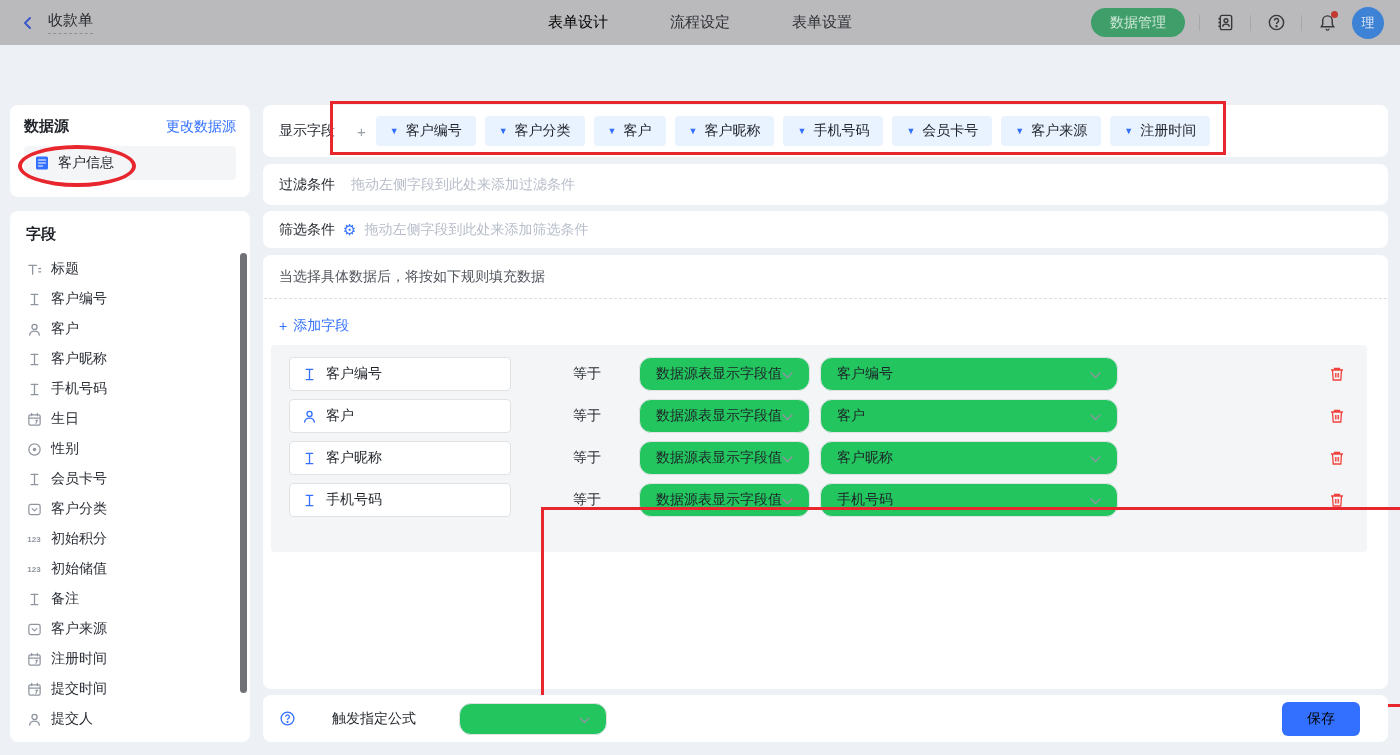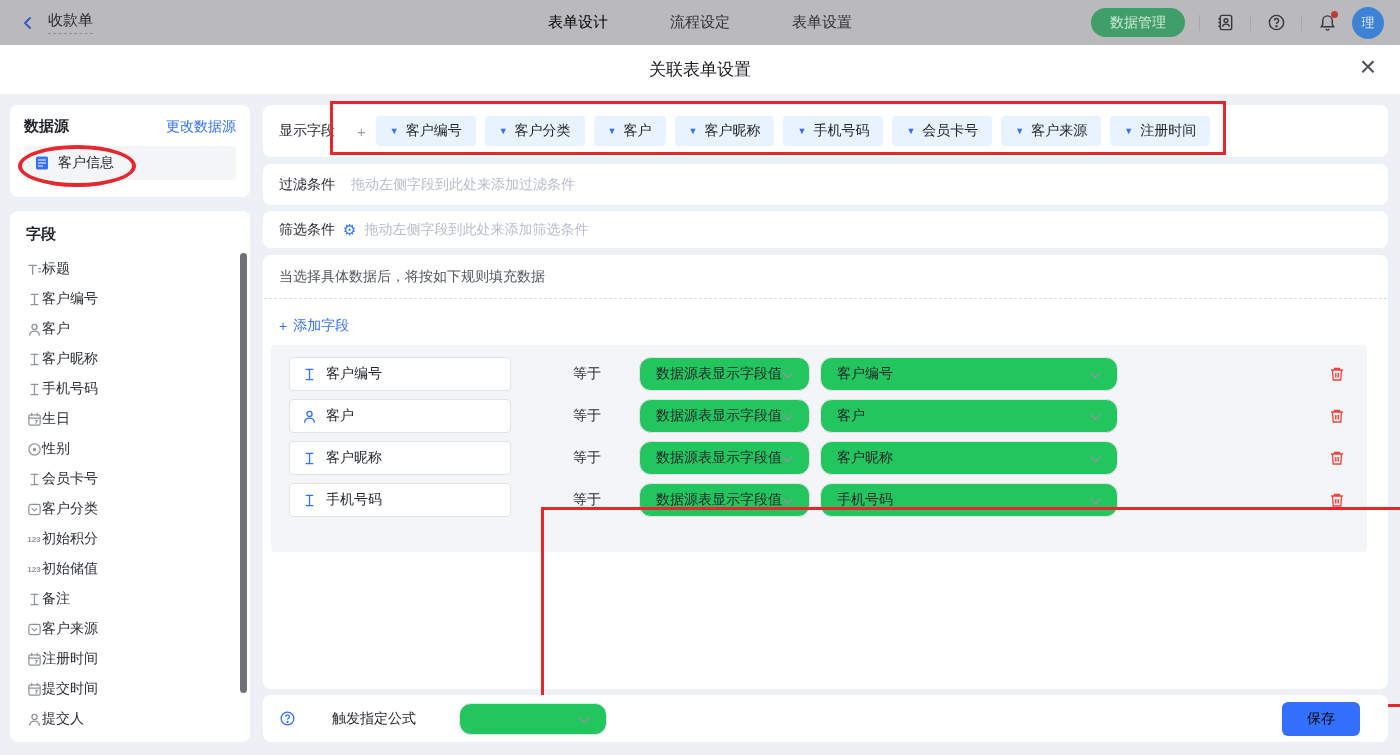--- a/index.html
+++ b/index.html
@@ -39,21 +39,21 @@
 
   
   .sb-card1 { left:10px; top:10px; width:240px; height:92px; padding:12px 14px; }
   .sb-head { display:flex; align-items:center; justify-content:space-between; margin-bottom:10px; }
   .sb-title { font-size:15px; font-weight:bold; color:#1f2329; }
   .link { color:#3370ff; cursor:pointer; }
   .ds-item { height:34px; background:#f4f5f7; border-radius:4px; display:flex; align-items:center;
              gap:8px; padding:0 10px; cursor:pointer; }
   .sb-card2 { left:10px; top:116px; width:240px; height:531px; padding:14px 0 0 16px; }
   .field-list { margin-top:10px; }
-  .field-item { height:30px; display:flex; align-items:center; color:#2b2f36; cursor:grab; }
+  .field-item { height:30px; display:flex; align-items:center; gap:9px; color:#2b2f36; cursor:grab; }
   .f-icon { width:16px; height:16px; display:flex; align-items:center; justify-content:center;
             color:#8f959e; flex:0 0 16px; }
   .f-icon.accent { color:#3370ff; }
   .num-icon { font-size:8px; letter-spacing:0; color:inherit; font-weight:bold; }
   .sb-scrollbar { position:absolute; right:3px; top:42px; width:7px; height:440px; border-radius:4px;
                   background:#6f7176; cursor:pointer; }
 
   
   .main-cardA { left:263px; top:10px; width:1125px; height:52px; display:flex; align-items:center; padding:0 16px; }
   .row-label { color:#1f2329; flex:0 0 auto; }
@@ -140,24 +140,20 @@
         <svg width="19" height="19" viewBox="0 0 20 20" fill="none" stroke="currentColor" stroke-width="1.5">
             <path d="M10 3a5 5 0 0 0-5 5v4l-1.5 2.5h13L15 12V8a5 5 0 0 0-5-5z"></path>
             <path d="M8.5 16.5a1.5 1.5 0 0 0 3 0"></path>
           </svg>
         <span class="bell-dot"></span>
       </span>
       <span class="avatar">理</span>
     </div>
   </div>
 
-  <div class="modal-header">
-    <span class="modal-title">关联表单设置</span>
-    <span class="modal-close">×</span>
-  </div>
 
   <div class="content">
 
     <div class="card sb-card1">
       <div class="sb-head">
         <span class="sb-title">数据源</span>
         <span class="link">更改数据源</span>
       </div>
       <div class="ds-item">
         <span class="f-icon accent">

